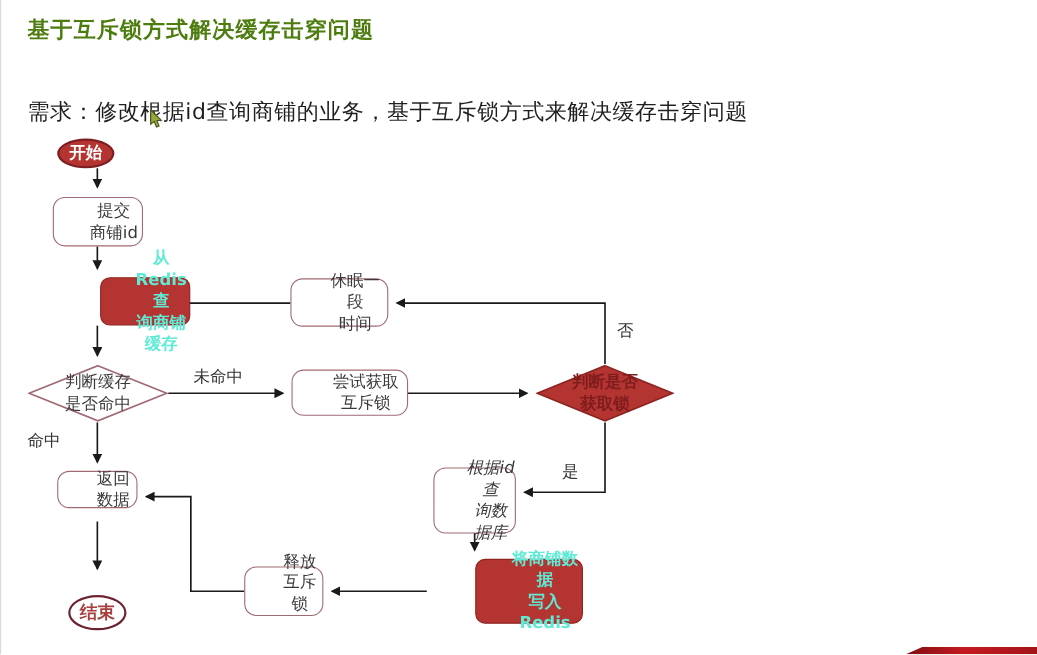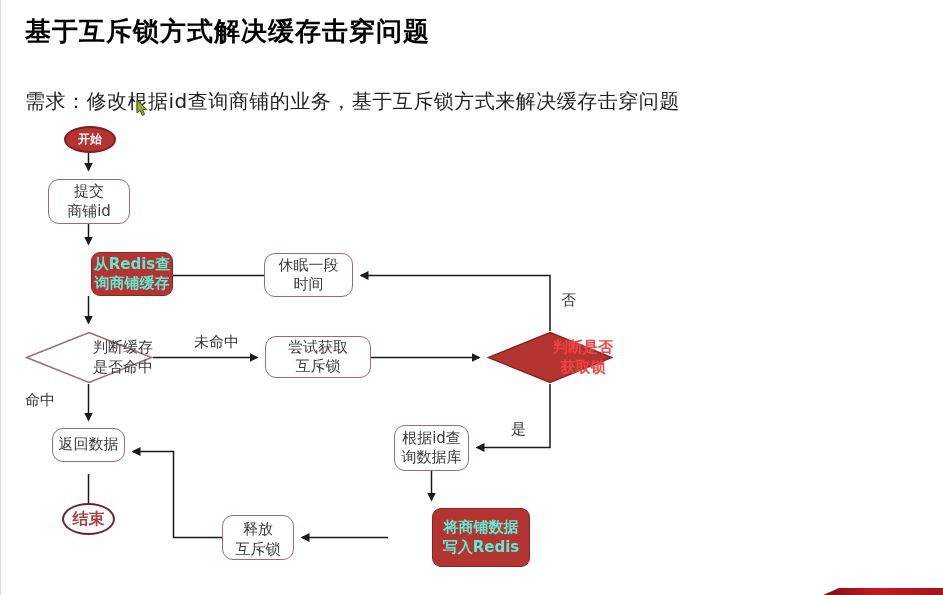--- a/index.html
+++ b/index.html
@@ -10,57 +10,58 @@
     overflow: hidden;
     position: relative;
   }
   .stage { position: absolute; inset: 0; width: 943px; height: 595px; }
   .left-edge-line {
     position: absolute; left: 0; top: 0; width: 1px; height: 595px;
     background: #d9d9d9;
   }
   .page-title {
     position: absolute; left: 25px; top: 14px;
-    font-size: 26px; font-weight: 800; letter-spacing: 1px;
-    color: #000000;
+    font-size: 20px; font-weight: 800; letter-spacing: 1px;
+    color: #4d7c0f;
   }
   .requirement {
     position: absolute; left: 25px; top: 88px;
     font-size: 20px; color: #1f1f1f; letter-spacing: 0.5px;
   }
   .connectors { position: absolute; inset: 0; width: 943px; height: 595px; }
   .node {
     position: absolute;
     display: flex; align-items: center; justify-content: center;
     text-align: center;
     font-size: 15px; line-height: 1.3; color: #3a3a3a;
     white-space: pre-line;
   }
   .rect {
     background: #ffffff;
     border: 1.5px solid #a06a73;
     border-radius: 11px;
+    padding-left: 29px;
   }
   .rect.red {
     background: #b43431;
     border: 1.5px solid #8e2422;
     border-radius: 9px;
     color: #5eead4; font-weight: bold; margin-left: 44px;
   }
   .terminator { border-radius: 50%; font-weight: bold; }
   .terminator.start {
     background: #b43431; border: 2px solid #7e1d22; color: #ffffff;
   }
   .terminator.end {
     background: #ffffff; border: 2px solid #6e2230; color: #a84040;
   }
-  .diamond { background: transparent; justify-content: flex-end; }
+  .diamond { background: transparent; }
   .diamond .shape { position: absolute; inset: 0; width: 100%; height: 100%; }
   .diamond .label { position: relative; }
-  .diamond.red .label { color: #ef4444; font-weight: bold; }
+  .diamond.red .label { color: #7f1d1d; font-weight: bold; }
   .edge-label {
     position: absolute; font-size: 15px; color: #333333; white-space: nowrap;
   }
   .cursor { position: absolute; left: 136px; top: 100px; }
   .bottom-right-bar {
     position: absolute; left: 823px; top: 588px; width: 120px; height: 7px;
     background: linear-gradient(90deg, #7e0e13, #c41a20 45%, #a3141a);
     clip-path: polygon(0 100%, 16px 0, 100% 0, 100% 100%);
   }
 </style>
@@ -90,21 +91,21 @@
       <path d="M 264 275.5 H 137" marker-end="url(#arrow)"></path>
       <path d="M 550 384 V 447.5 H 477" marker-end="url(#arrow)"></path>
       <path d="M 431.5 471 V 500" marker-end="url(#arrow)"></path>
       <path d="M 388 537.5 H 302" marker-end="url(#arrow)"></path>
       <path d="M 222 537.5 H 173.5 V 451.5 H 133" marker-end="url(#arrow)"></path>
       <path d="M 88.5 384 V 420" marker-end="url(#arrow)"></path>
       <path d="M 88.5 474 V 517" marker-end="url(#arrow)"></path>
     </g>
   </svg>
 
-  <div class="node terminator start" style="left:64px; top:126px; width:52px; height:27px; font-size:12px;">
+  <div class="node terminator start" style="left:52px; top:126px; width:52px; height:27px; font-size:15px;">
     <span class="label">开始</span>
   </div>
 
   <div class="node rect" style="left:48px; top:179px; width:82px; height:45px;">
     <span class="label">提交
 商铺id</span>
   </div>
 
   <div class="node rect red" style="left:47px; top:252px; width:82px; height:44px;">
     <span class="label">从Redis查
@@ -130,44 +131,44 @@
   </div>
 
   <div class="node diamond red" style="left:487px; top:331px; width:126px; height:53px;">
     <svg class="shape" viewBox="0 0 126 53" preserveAspectRatio="none">
       <polygon points="63,1.5 124.5,26.5 63,51.5 1.5,26.5" fill="#b43431" stroke="#8e2422" stroke-width="1.5"></polygon>
     </svg>
     <span class="label">判断是否
 获取锁</span>
   </div>
 
-  <div class="node rect" style="left:394px; top:425px; width:75px; height:46px;">
+  <div class="node rect" style="left:394px; top:425px; width:75px; height:60px;font-style:italic;">
     <span class="label">根据id查
 询数据库</span>
   </div>
 
   <div class="node rect red" style="left:388px; top:508px; width:98px; height:59px;">
     <span class="label">将商铺数据
 写入Redis</span>
   </div>
 
   <div class="node rect" style="left:222px; top:515px; width:72px; height:45px;align-items:flex-end;">
     <span class="label">释放
 互斥锁</span>
   </div>
 
   <div class="node rect" style="left:52px; top:428px; width:73px; height:34px;">
     <span class="label">返回数据</span>
   </div>
 
-  <div class="node terminator end" style="left:62px; top:503px; width:53px; height:32px; font-size:16px;">
+  <div class="node terminator end" style="left:62px; top:541px; width:53px; height:32px; font-size:16px;">
     <span class="label">结束</span>
   </div>
 
-  <div class="edge-label" style="left:194px; top:333px;">未命中</div>
+  <div class="edge-label" style="left:176px; top:333px;">未命中</div>
   <div class="edge-label" style="left:25px; top:391px;">命中</div>
   <div class="edge-label" style="left:561px; top:291px;">否</div>
   <div class="edge-label" style="left:511px; top:420px;">是</div>
 
   <svg class="cursor" width="13" height="17" viewBox="0 0 13 17">
     <polygon points="1,0 1,13 4.2,10.4 6.2,15.4 8.6,14.4 6.6,9.6 10.6,9.4" fill="#9aa83a" stroke="#4a521e" stroke-width="1"></polygon>
   </svg>
 
   <div class="bottom-right-bar"></div>
 

